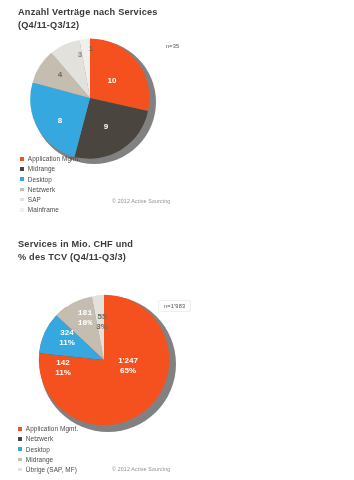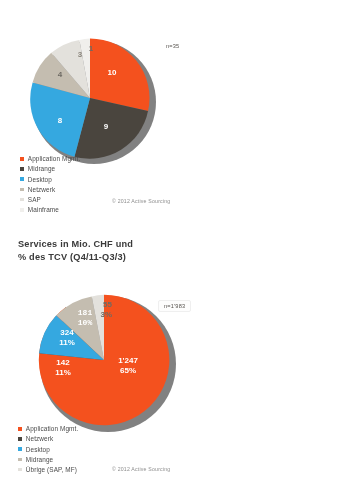--- a/index.html
+++ b/index.html
@@ -108,41 +108,43 @@
   #credit-1{left:112px;top:198px;}
   #credit-2{left:112px;top:466px;}
 </style>
 </head>
 <body>
 
 <div class="slide">
 
   <div class="panel" id="panel-1">
 
+    <div class="chart-title" id="title-1">Anzahl Verträge nach Services
+(Q4/11-Q3/12)</div>
 
     <div class="pie-wrap" id="pie-wrap-1">
       <div class="pie-shadow"></div>
       <div class="pie">
         <svg viewBox="0 0 100 100">
 
           <path d="M50 50 L50 2 A48 48 0 0 1 96.80 60.54 Z" fill="#f4511e"></path>
 
           <path d="M50 50 L96.80 60.54 A48 48 0 0 1 37.48 97.34 Z" fill="#4a453e"></path>
 
           <path d="M50 50 L37.48 97.34 A48 48 0 0 1 3.70 37.43 Z" fill="#35a8e0"></path>
 
           <path d="M50 50 L3.70 37.43 A48 48 0 0 1 18.78 13.59 Z" fill="#c4bdb0"></path>
 
           <path d="M50 50 L18.78 13.59 A48 48 0 0 1 41.44 3.17 Z" fill="#e3e1dc"></path>
 
           <path d="M50 50 L41.44 3.17 A48 48 0 0 1 50 2 Z" fill="#f0efec"></path>
         </svg>
       </div>
 
-      <div class="slice-label lbl-light" style="left:74px;top:32px;width:20px;">10</div>
+      <div class="slice-label lbl-light" style="left:74px;top:40px;width:20px;">10</div>
       <div class="slice-label lbl-light" style="left:68px;top:86px;width:20px;">9</div>
       <div class="slice-label lbl-light" style="left:22px;top:80px;width:20px;">8</div>
       <div class="slice-label lbl-dark" style="left:22px;top:34px;width:20px;">4</div>
       <div class="slice-label lbl-dark2" style="left:42px;top:14px;width:20px;">3</div>
       <div class="slice-label lbl-dark" style="left:56px;top:8px;width:14px;">1</div>
     </div>
 
     <div class="n-badge" id="n-badge-1">n=35</div>
 
     <div class="legend" id="legend-1">
@@ -199,21 +201,21 @@
     </div>
 
     <div class="slice-label lbl-light" style="left:76px;top:64px;width:32px;">1'247
 65%</div>
     <div class="slice-label lbl-light" style="left:14px;top:66px;width:26px;">142
 11%</div>
     <div class="slice-label lbl-light" style="left:18px;top:36px;width:26px;">324
 11%</div>
     <div class="slice-label lbl-light" style="left:36px;top:16px;width:26px;font-family:Liberation Mono, monospace;">181
 10%</div>
-    <div class="slice-label lbl-dark" style="left:56px;top:8px;width:20px;text-align:right;">55
+    <div class="slice-label lbl-dark" style="left:56px;top:20px;width:20px;">55
 3%</div>
   </div>
 
   <div class="n-badge" id="n-badge-2">n=1'983</div>
 
   <div class="legend" id="legend-2">
     <div class="legend-row">
       <span class="swatch" style="background:#f4511e;"></span>
       <span class="legend-label">Application Mgmt.</span>
     </div>

